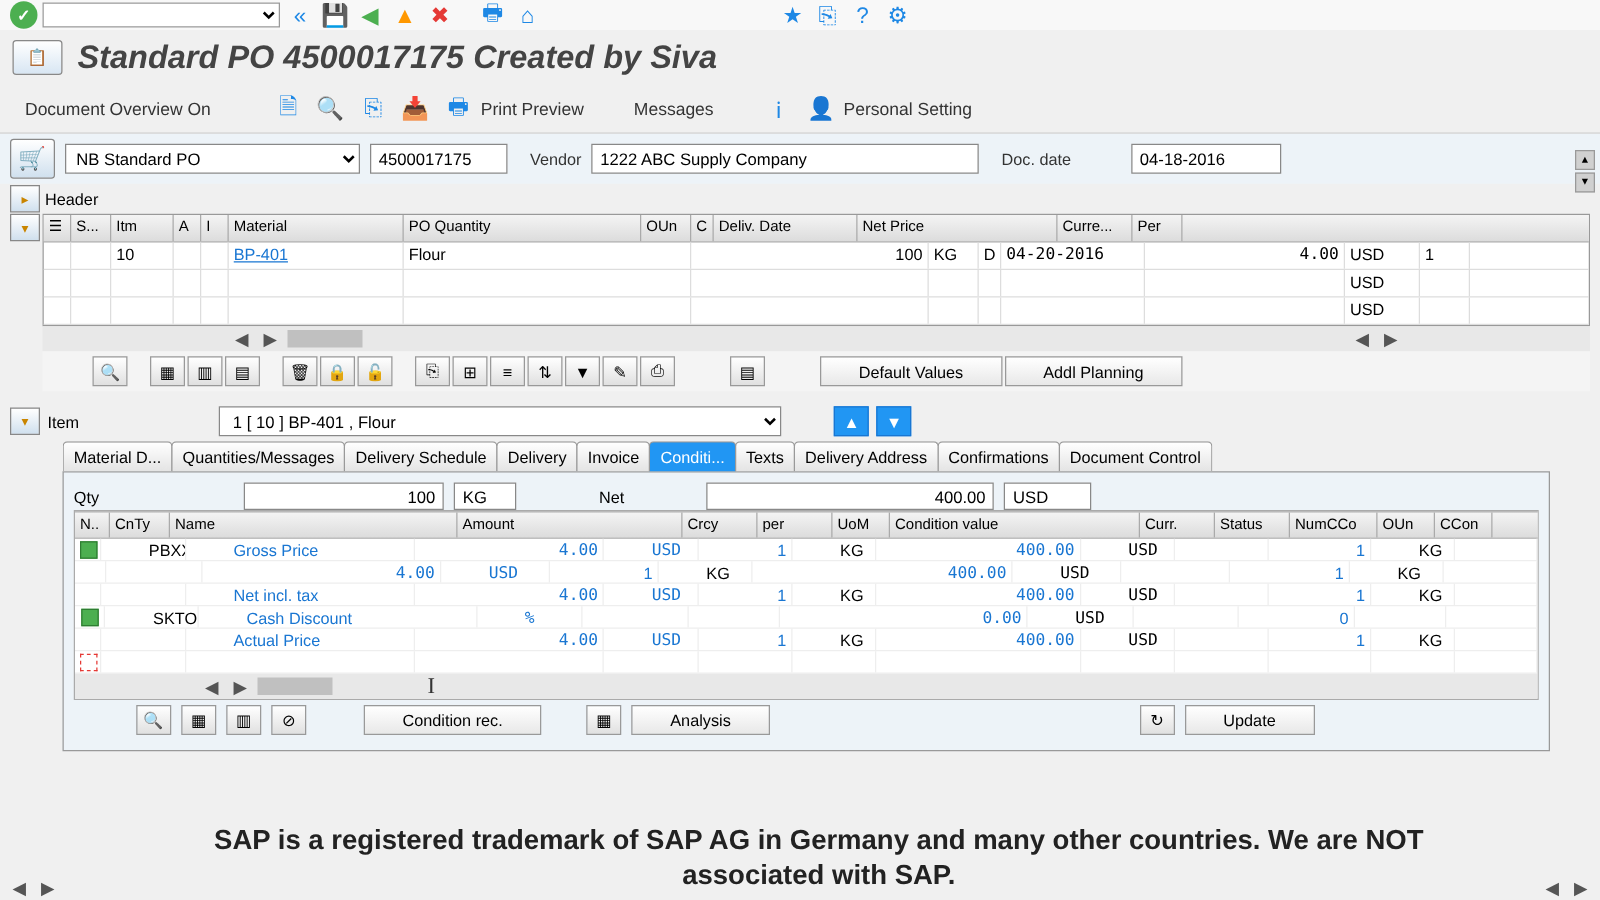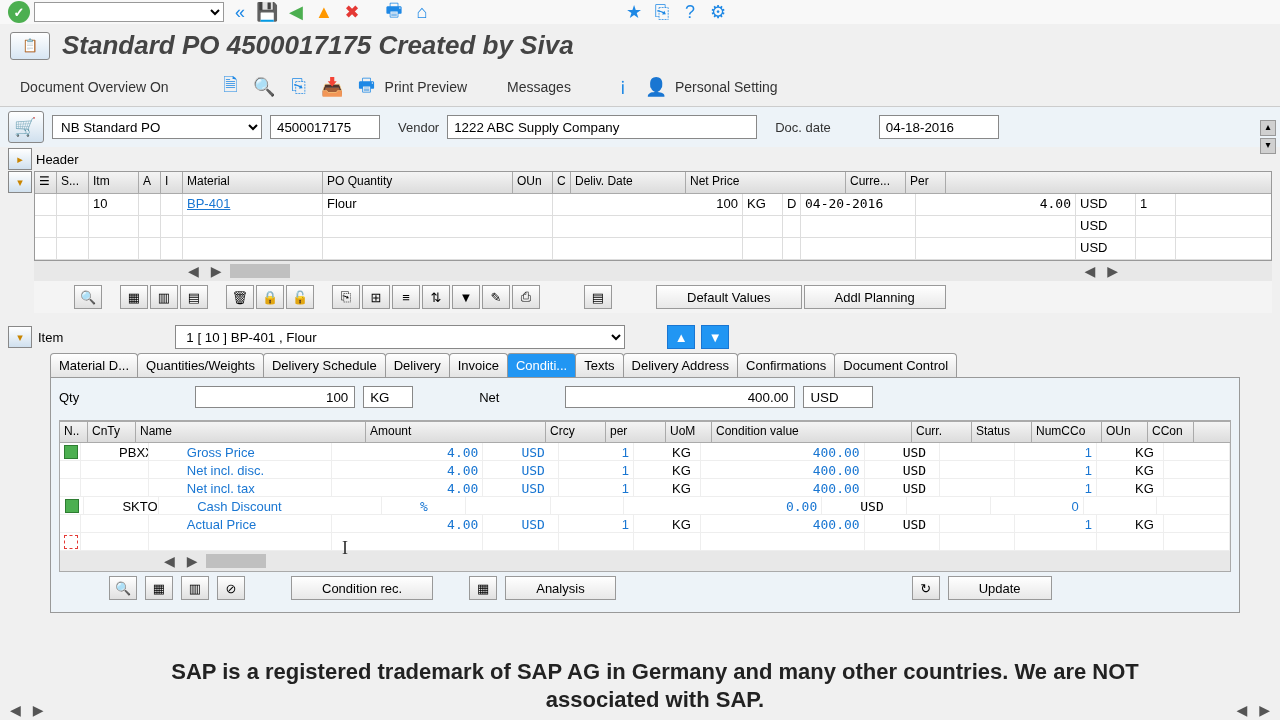--- a/index.html
+++ b/index.html
@@ -18,21 +18,21 @@
 .title-icon { width: 40px; height: 28px; border: 1px solid #888; background: linear-gradient(#fff,#d8e6f3); border-radius: 3px; display:flex; align-items:center; justify-content:center; }
 .page-title { font-size: 26px; font-style: italic; font-weight: bold; color: #444; }
 
 .action-bar { display: flex; align-items: center; gap: 10px; padding: 4px 20px; border-bottom: 1px solid #ccc; height: 40px; }
 .action-label { font-size: 14px; color: #333; }
 .action-icon { width: 24px; height: 24px; display:flex; align-items:center; justify-content:center; cursor:pointer; font-size:18px; color:#1e88e5; }
 .action-group { display:flex; align-items:center; gap:6px; }
 
 .po-header { display: flex; align-items: center; gap: 8px; padding: 4px 8px; background: #edf3f8; }
 .cart-icon { width: 36px; height: 32px; border: 1px solid #888; background: linear-gradient(#fff,#d0e0ee); border-radius:3px; display:flex; align-items:center; justify-content:center; font-size:18px; }
-.po-select { width: 210px; height: 24px; border: 1px solid #888; padding: 2px 4px; background:#fff; }
+.po-select { width: 236px; height: 24px; border: 1px solid #888; padding: 2px 4px; background:#fff; }
 .po-num { width: 110px; height: 24px; border: 1px solid #888; padding: 2px 6px; background:#fff; }
 .po-label { font-size: 13px; color: #333; margin-left: 10px; }
 .po-field { height: 24px; border: 1px solid #888; padding: 2px 6px; background:#fff; }
 
 .collapse-icon { width: 24px; height: 22px; border: 1px solid #888; background: linear-gradient(#fff,#d0e0ee); display:flex; align-items:center; justify-content:center; cursor:pointer; font-size:11px; color:#c98500; }
 .header-section { display:flex; align-items:center; gap:4px; padding: 1px 8px; }
 .header-label { font-size:13px; }
 
 .items-grid { margin: 0 8px; border: 1px solid #999; background:#fff; }
 .grid-head { display:flex; background: linear-gradient(#f4f4f4,#dcdcdc); border-bottom:1px solid #aaa; height:22px; }
@@ -52,21 +52,21 @@
 
 .item-section { display:flex; align-items:center; gap:6px; padding:2px 8px; margin-top:10px; }
 .item-dropdown { width:450px; height:24px; border:1px solid #888; padding:2px 6px; background:#fff; }
 .updown { width:28px; height:24px; background:#2196f3; color:#fff; display:flex; align-items:center; justify-content:center; cursor:pointer; border:1px solid #1976d2; }
 
 .tabs { display:flex; margin:2px 40px 0 50px; }
 .tab { padding:4px 8px; border:1px solid #999; border-bottom:none; background:linear-gradient(#fff,#e4e4e4); cursor:pointer; font-size:13px; border-radius:4px 4px 0 0; margin-right:-1px; white-space:nowrap; }
 .tab.active { background:#2196f3; color:#fff; }
 
 .tab-content { margin:0 40px 0 50px; border:1px solid #999; background:#edf3f8; padding:8px; }
-.qty-row { display:flex; align-items:center; gap:8px; margin-bottom:12px; }
+.qty-row { display:flex; align-items:center; gap:8px; margin-bottom:0; }
 .qty-input { width:160px; height:22px; border:1px solid #888; text-align:right; padding:2px 6px; background:#fff; }
 .unit-box { width:50px; height:22px; border:1px solid #888; padding:2px 6px; background:#fff; }
 
 .pricing-box { border:1px solid #aaa; background:#fff; }
 .pricing-title { padding:4px 8px; font-size:13px; color:#333; }
 .pricing-head { display:flex; background:linear-gradient(#f4f4f4,#dcdcdc); border-top:1px solid #aaa; border-bottom:1px solid #aaa; height:22px; }
 .ph { border-right:1px solid #aaa; padding:2px 4px; font-size:12px; overflow:hidden; white-space:nowrap; }
 .pricing-row { display:flex; border-bottom:1px solid #eee; height:18px;gap:34px; }
 .pc { border-right:1px solid #eee; padding:2px 4px; font-size:13px; overflow:hidden; white-space:nowrap; }
 .sq-green { width:14px; height:14px; background:#4caf50; border:1px solid #2e7d32; display:inline-block; }
@@ -254,21 +254,21 @@
   <span class="header-label">Item</span>
   <span style="width:100px"></span>
   <select class="item-dropdown"><option>1 [ 10 ] BP-401 , Flour</option></select>
   <span style="width:30px"></span>
   <div class="updown">▲</div>
   <div class="updown">▼</div>
 </div>
 
 <div class="tabs">
   <div class="tab">Material D...</div>
-  <div class="tab">Quantities/Weights</div>
+  <div class="tab">Quantities/Messages</div>
   <div class="tab">Delivery Schedule</div>
   <div class="tab">Delivery</div>
   <div class="tab">Invoice</div>
   <div class="tab active">Conditi...</div>
   <div class="tab">Texts</div>
   <div class="tab">Delivery Address</div>
   <div class="tab">Confirmations</div>
   <div class="tab">Document Control</div>
 </div>
 
@@ -313,21 +313,20 @@
           <div class="pc gc-right" style="width:200px;font-family:monospace;color:#1976d2">400.00</div>
           <div class="pc" style="width:60px;font-family:monospace">USD</div>
           <div class="pc" style="width:60px"></div>
           <div class="pc gc-right" style="width:70px;color:#1976d2">1</div>
           <div class="pc" style="width:46px">KG</div>
           <div class="pc" style="width:46px"></div>
         </div>
         <div class="pricing-row">
           <div class="pc" style="width:28px;text-align:center"></div>
           <div class="pc" style="width:48px"></div>
-          <div class="pc gc-blue" style="width:230px">Net incl. disc.</div>
           <div class="pc gc-right" style="width:180px;font-family:monospace;color:#1976d2">4.00</div>
           <div class="pc" style="width:60px;font-family:monospace;color:#1976d2">USD</div>
           <div class="pc gc-right" style="width:60px;color:#1976d2">1</div>
           <div class="pc" style="width:46px">KG</div>
           <div class="pc gc-right" style="width:200px;font-family:monospace;color:#1976d2">400.00</div>
           <div class="pc" style="width:60px;font-family:monospace">USD</div>
           <div class="pc" style="width:60px"></div>
           <div class="pc gc-right" style="width:70px;color:#1976d2">1</div>
           <div class="pc" style="width:46px">KG</div>
           <div class="pc" style="width:46px"></div>

